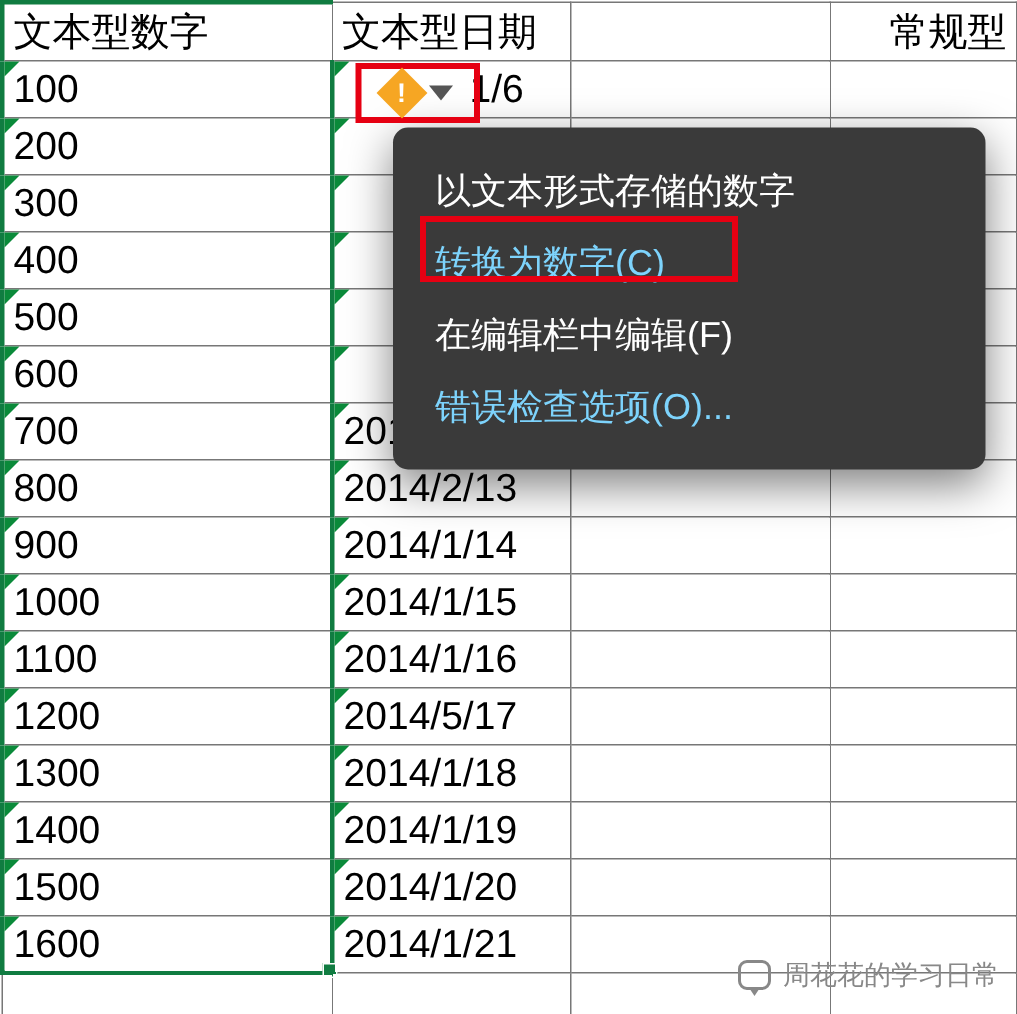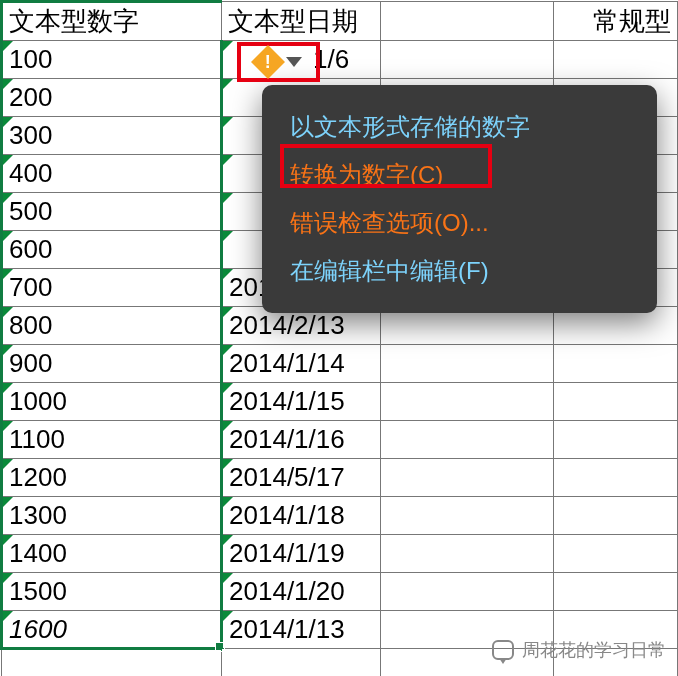--- a/index.html
+++ b/index.html
@@ -39,21 +39,21 @@
     position: absolute;
     left: 0;
     top: 0;
     width: 0;
     height: 0;
     border-left: 10px solid #0a8a3a;
     border-bottom: 10px solid transparent;
   }
   
   .sel-top    { border-top: 3px solid #107c41 !important; }
-  .sel-bottom { border-bottom: 3px solid #107c41 !important; font-style: italic; }
+  .sel-bottom { border-bottom: 3px solid #107c41 !important; }
   .sel-left   { border-left: 3px solid #107c41 !important; }
   .sel-right  { border-right: 3px solid #107c41 !important; }
   .selection-handle {
     position: absolute;
     width: 10px;
     height: 10px;
     background: #107c41;
     bottom: -5px;
     right: -5px;
     border: 1px solid #fff;
@@ -103,24 +103,24 @@
     width: 395px;
     background: #3a3a3a;
     border-radius: 10px;
     padding: 18px 0;
     box-shadow: 0 10px 30px rgba(0,0,0,0.5);
     z-index: 25;
   }
   .menu-item {
     padding: 8px 28px;
     font-size: 24px;
-    color: #f97316;
+    color: #7dd3fc;
     cursor: default;
   }
-  .menu-item.disabled { color: #7dd3fc; }
+  .menu-item.disabled { color: #ffffff; }
   .menu-highlight {
     position: absolute;
     left: 18px;
     top: 59px;
     width: 212px;
     height: 44px;
     border: 4px solid #e60012;
     pointer-events: none;
   }
 
@@ -250,21 +250,21 @@
         <td class="colD"></td>
       </tr>
   <tr>
         <td class="colA text-indicator sel-left sel-right">1500</td>
         <td class="colB text-indicator">2014/1/20</td>
         <td class="colC"></td>
         <td class="colD"></td>
       </tr>
   <tr>
         <td class="colA text-indicator sel-left sel-right sel-bottom" style="position:relative">1600<span class="selection-handle"></span></td>
-        <td class="colB text-indicator">2014/1/13</td>
+        <td class="colB text-indicator">2014/1/21</td>
         <td class="colC"></td>
         <td class="colD"></td>
       </tr>
   <tr>
         <td class="colA"></td>
         <td class="colB"></td>
         <td class="colC"></td>
         <td class="colD"></td>
       </tr>
 </tbody>
@@ -273,21 +273,21 @@
 <div class="error-flag">
   <div class="diamond">
       <span>!</span>
     </div>
   <div class="dropdown-arrow"></div>
 </div>
 
 <div class="menu">
   <div class="menu-item disabled">以文本形式存储的数字</div>
   <div class="menu-item">转换为数字(C)</div>
+  <div class="menu-item disabled">在编辑栏中编辑(F)</div>
   <div class="menu-item">错误检查选项(O)...</div>
-  <div class="menu-item disabled">在编辑栏中编辑(F)</div>
   <div class="menu-highlight"></div>
 </div>
 
 <div class="watermark">
   <div class="bubble"></div>
   <span>周花花的学习日常</span>
 </div>
 
 </body></html>

